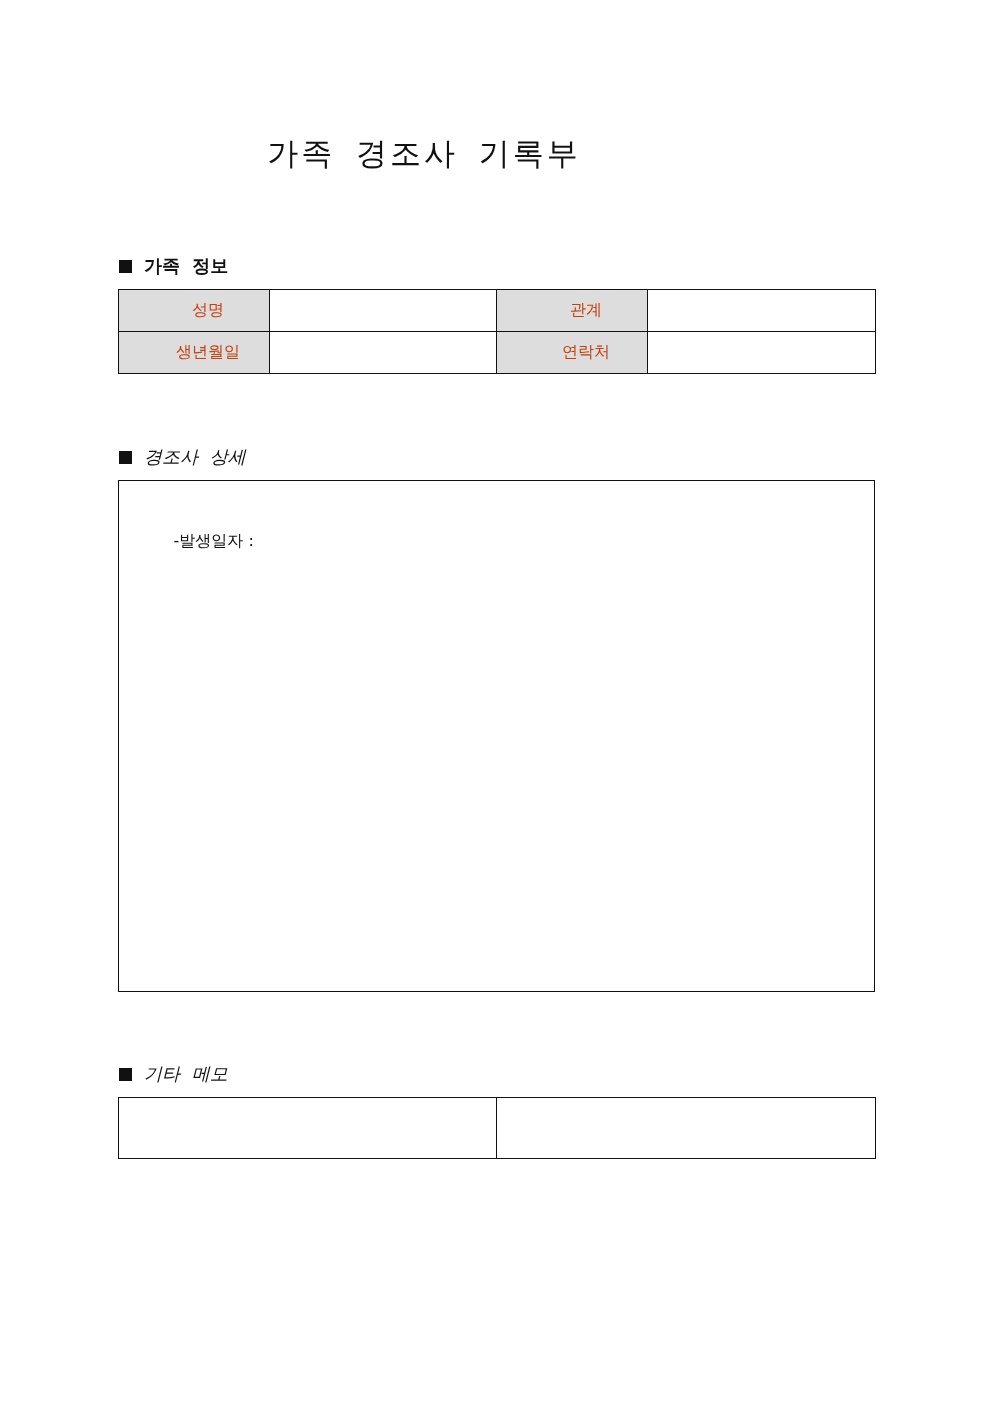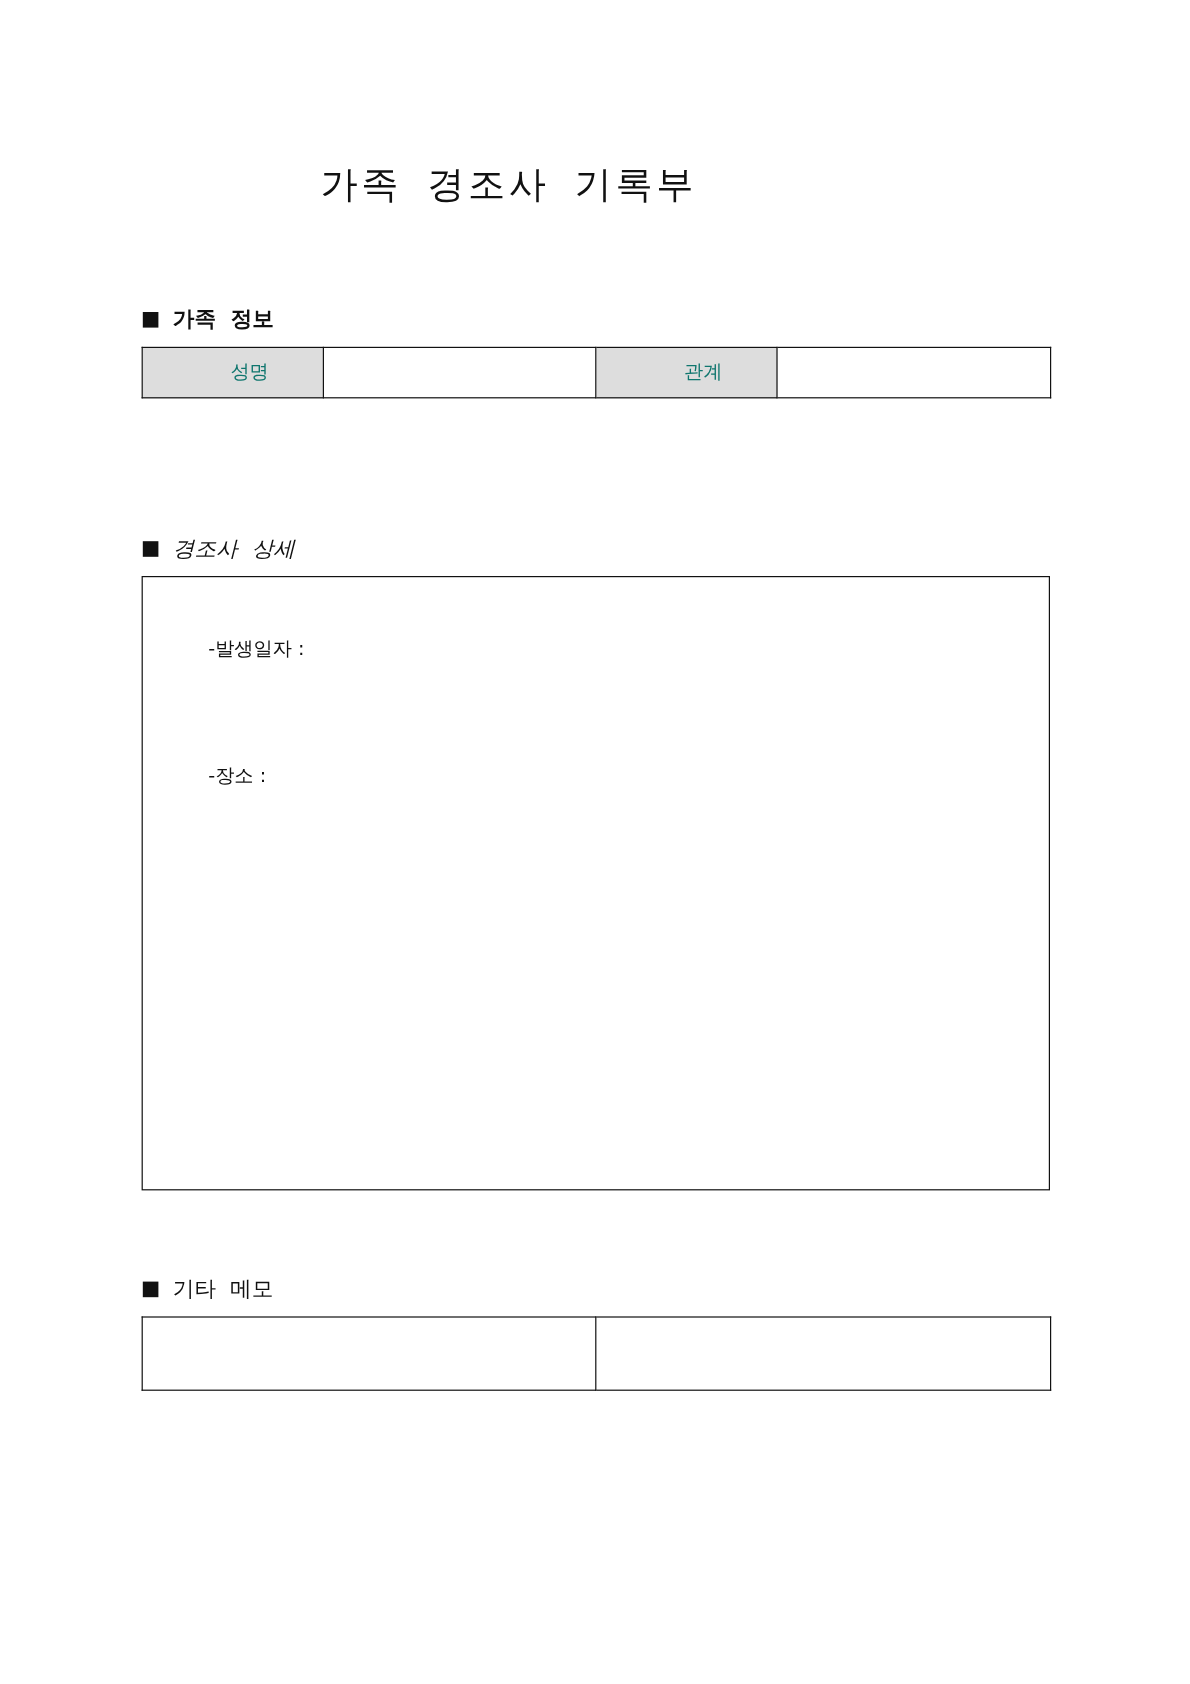--- a/index.html
+++ b/index.html
@@ -50,21 +50,21 @@
     }
     table.form-table td {
       border: 1.5px solid #111;
       font-size: 16px;
       text-align: center;
       vertical-align: middle;
       padding: 0;
     }
     table.form-table td.label {
       background: #dddddd;
-      color: #0f766e;
+      color: #c2410c;
       padding-left: 28px;
     }
     table.form-table td.value {
       background: #ffffff;
     }
     #family-table { top: 289px; }
     #family-table tr { height: 42px; }
     #memo-table { top: 1097px; }
     #memo-table tr.head { height: 42px; }
     #memo-table tr.body { height: 61px; }
@@ -105,42 +105,44 @@
     <col style="width:151px">
     <col style="width:228px">
   </colgroup>
   <tbody>
       <tr>
     <td class="label">성명</td>
     <td class="value"></td>
     <td class="label">관계</td>
     <td class="value"></td>
   </tr>
+  <tr>
+    <td class="label">생년월일</td>
+    <td class="value"></td>
+    <td class="label">연락처</td>
+    <td class="value"></td>
+  </tr>
 </tbody>
   </table>
 
 <div class="section-heading" style="top:445px;font-style:italic;">
   <span class="bullet"></span>
   <span>경조사 상세</span>
 </div>
 
 <div class="detail-box">
   <div class="detail-lines">
     <div class="detail-line">
       <span>-발생일자 :</span>
       <span></span>
     </div>
-    <div class="detail-line">
-      <span>-장소 :</span>
-      <span></span>
-    </div>
   </div>
 </div>
 
-<div class="section-heading" style="top:1062px;">
+<div class="section-heading" style="top:1062px;font-style:italic;">
   <span class="bullet"></span>
   <span>기타 메모</span>
 </div>
 
 <table class="form-table" id="memo-table">
   <colgroup>
     <col style="width:378px">
     <col style="width:379px">
   </colgroup>
   <tbody>

